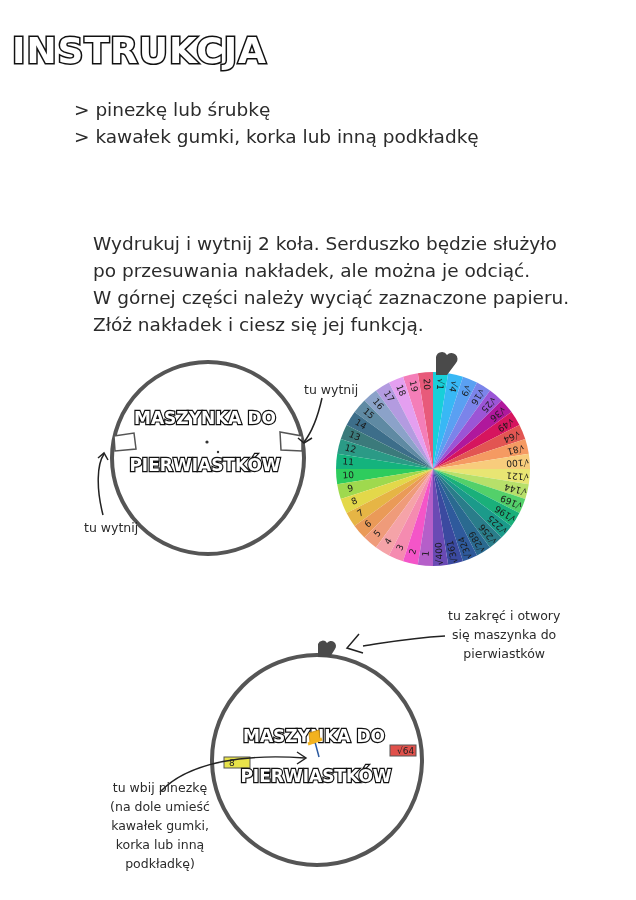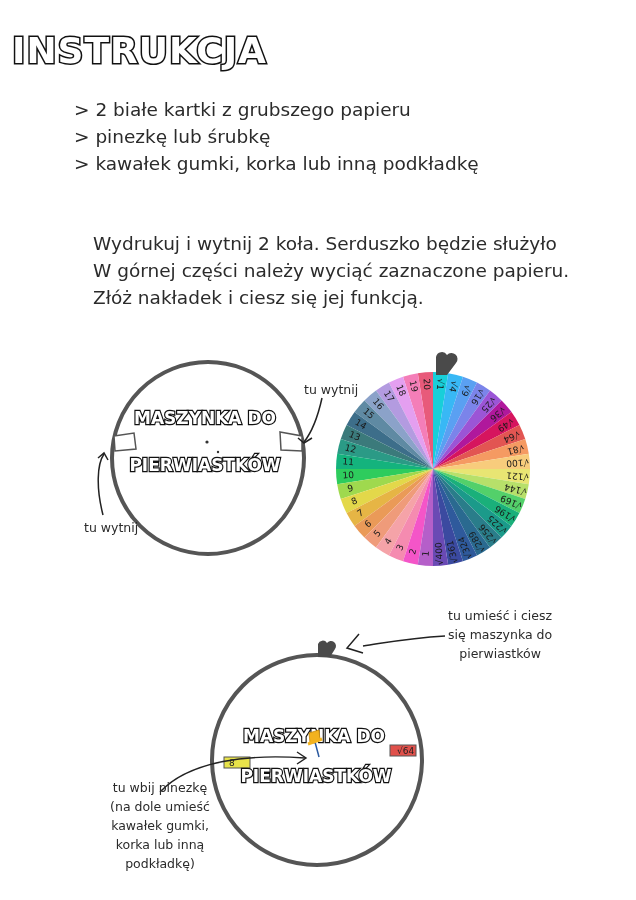--- a/index.html
+++ b/index.html
@@ -18,27 +18,27 @@
   svg { position:absolute; left:0; top:0; }
   .bubble { font-family:"DejaVu Sans", sans-serif; font-weight:900; fill:#fff;
             stroke:#111; stroke-width:2.4px; paint-order:stroke fill; }
 </style>
 </head>
 <body>
 
 <div class="title">INSTRUKCJA</div>
 
 <div class="block hand" id="prep">
-  <div>&gt; 2 białe kartki z grubszego papieru</div>
   <div>&gt; pinezkę lub śrubkę</div>
   <div>&gt; kawałek gumki, korka lub inną podkładkę</div>
 </div>
 
 <div class="block hand" id="desc">
   <div>Wydrukuj i wytnij 2 koła. Serduszko będzie służyło</div>
+  <div>po przesuwania nakładek, ale można je odciąć.</div>
   <div>W górnej części należy wyciąć zaznaczone papieru.</div>
   <div>Złóż nakładek i ciesz się jej funkcją.</div>
 </div>
 
 <svg width="636" height="900">
 
   <g>
     <circle cx="208" cy="458" r="96" fill="#fff" stroke="#555" stroke-width="4"></circle>
     <polygon points="114,436 134,433 136,449 115,451" fill="#fff" stroke="#555" stroke-width="1.5"></polygon>
     <polygon points="280,432 302,436 302,451 281,450" fill="#fff" stroke="#555" stroke-width="1.5"></polygon>
@@ -153,21 +153,21 @@
       <path d="M308,744 L322,739" stroke="#f2b21e" stroke-width="3"></path>
     </g>
     <path d="M160,792 C190,760 250,754 305,758" fill="none" stroke="#222" stroke-width="1.4"></path>
     <path d="M297,752 L306,758 L297,764" fill="none" stroke="#222" stroke-width="1.4"></path>
     <path d="M445,636 C410,638 390,642 363,646" fill="none" stroke="#222" stroke-width="1.5"></path>
     <path d="M359,634 L347,648 L363,653" fill="none" stroke="#222" stroke-width="1.5"></path>
   </g>
 </svg>
 
 <div class="note hand" style="left:448px; top:606px;">
-  <div>tu umieść i ciesz</div>
+  <div>tu zakręć i otwory</div>
   <div>się maszynka do</div>
   <div>pierwiastków</div>
 </div>
 <div class="note hand" style="left:100px; top:778px; width:120px;text-align:center;">
   <div>tu wbij pinezkę</div>
   <div>(na dole umieść</div>
   <div>kawałek gumki,</div>
   <div>korka lub inną</div>
   <div>podkładkę)</div>
 </div>

